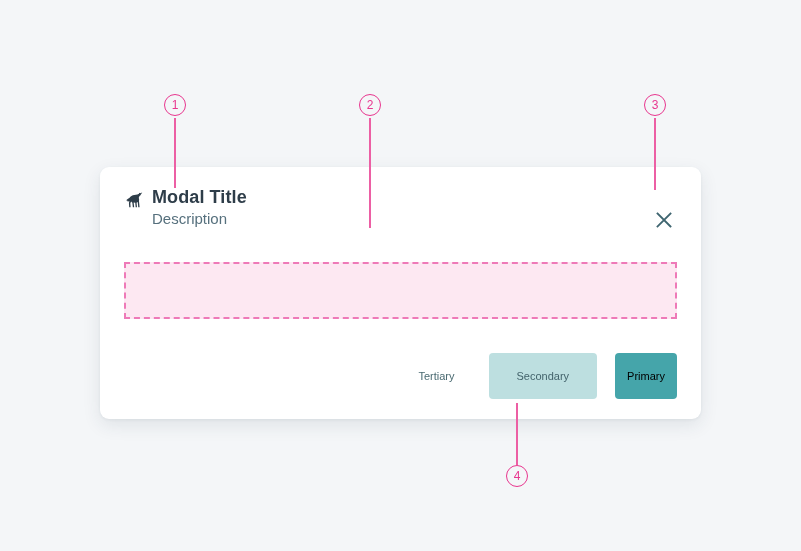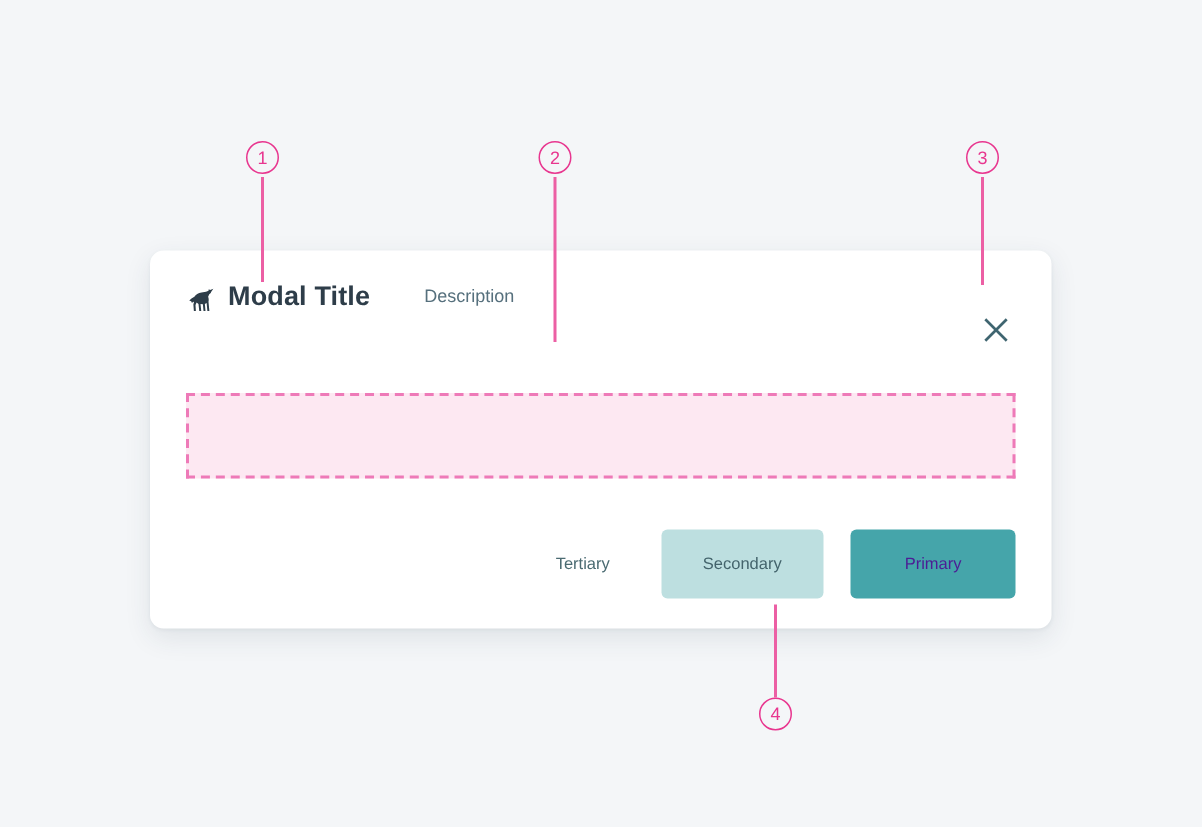--- a/index.html
+++ b/index.html
@@ -43,31 +43,31 @@
   .brand-icon {
     width: 20px;
     height: 20px;
     margin-right: 8px;
     margin-top: 5px;
     flex: 0 0 auto;
     display: block;
   }
   .titles {
     display: flex;
-    gap: 36px;
+    flex-direction: column;
   }
   .modal-title {
     font-size: 18px;
     font-weight: bold;
     color: #2e3d49;
     line-height: 22px;
     letter-spacing: 0.1px;
   }
   .modal-description {
-    font-size: 12px;
+    font-size: 15px;
     color: #56707d;
     line-height: 18px;
     margin-top: 2px;
   }
 
   
   .close-button {
     position: absolute;
     right: 0px;
     top: 21px;
@@ -117,23 +117,23 @@
   }
   .btn-secondary {
     background: #bddfe0;
     color: #44646c;
     height: 46px;
     padding: 0 28px;
     margin-left: 18px;
   }
   .btn-primary {
     background: #45a5aa;
-    color: #4c1d95;
+    color: #000000;
     height: 46px;
-    padding: 0 36px;
+    padding: 0 12px;
     margin-left: 18px;
     text-align: center;
   }
 
   
   .callout {
     position: absolute;
   }
   .callout-circle {
     position: absolute;

